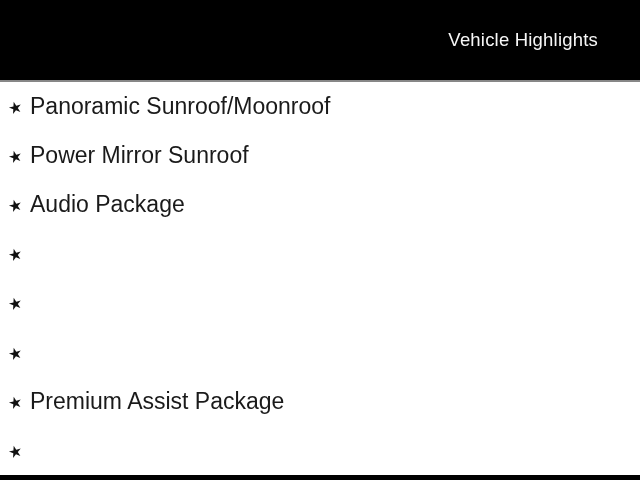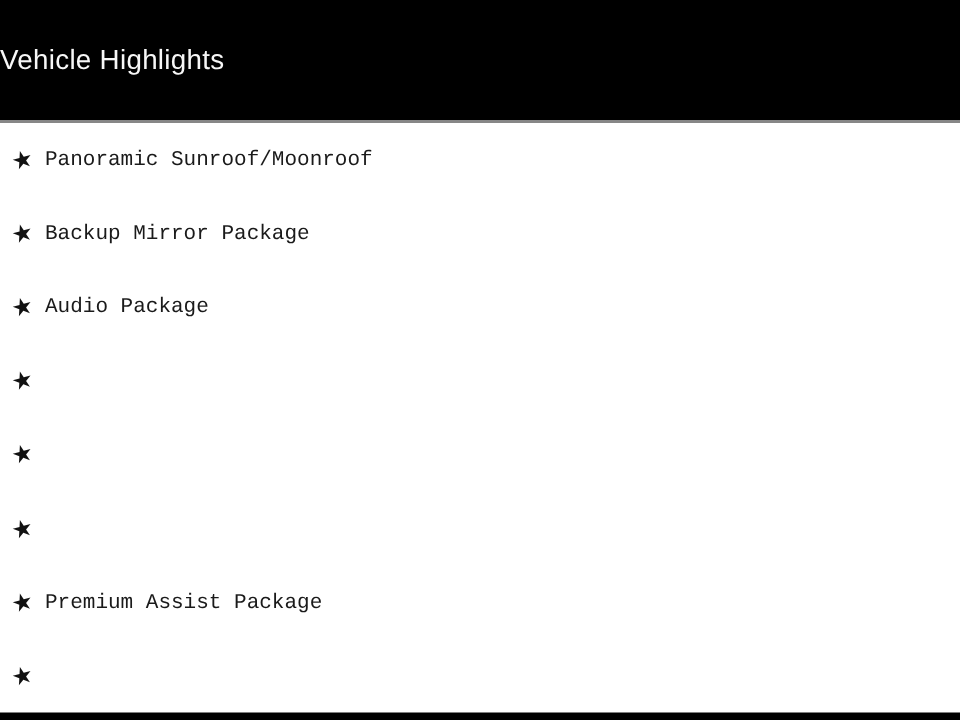--- a/index.html
+++ b/index.html
@@ -9,22 +9,22 @@
     background: #ffffff;
     position: relative;
     overflow: hidden;
   }
   .header {
     height: 82px;
     background: var(--header-bg, #000000);
     border-bottom: 2px solid var(--header-border, #878787);
     display: flex;
     align-items: center;
-    justify-content: flex-start;
-    padding-right: 20px;
+    justify-content: flex-end;
+    padding-right: 42px;
   }
   .header-title {
     color: var(--header-text, #f7f7f7);
     font-size: 18.5px;
     letter-spacing: 0.2px;
     white-space: nowrap;
   }
   .list { width: 100%; }
   .item {
     height: 49.2px;
@@ -35,24 +35,23 @@
   .star {
     display: inline-block;
     width: 22px;
     font-size: 16px;
     line-height: 1;
     color: var(--star-color, #111111);
     transform: rotate(-15deg);
     transform-origin: center;
   }
   .label {
-    font-size: 14px;
+    font-size: 23px;
     color: var(--item-text, #1a1a1a);
     white-space: nowrap;
-    font-family: Liberation Mono, monospace;
   }
   .footer {
     position: absolute;
     left: 0;
     right: 0;
     bottom: 0;
     height: 5px;
     background: var(--footer-bg, #000000);
   }
 </style>
@@ -63,21 +62,21 @@
   <span class="header-title">Vehicle Highlights</span>
 </div>
 
 <div class="list" id="highlights-list">
     <div class="item">
       <span class="star">★</span>
       <span class="label">Panoramic Sunroof/Moonroof</span>
     </div>
     <div class="item">
       <span class="star">★</span>
-      <span class="label">Backup Mirror Package</span>
+      <span class="label">Power Mirror Sunroof</span>
     </div>
     <div class="item">
       <span class="star">★</span>
       <span class="label">Audio Package</span>
     </div>
     <div class="item">
       <span class="star">★</span>
     </div>
     <div class="item">
       <span class="star">★</span>

